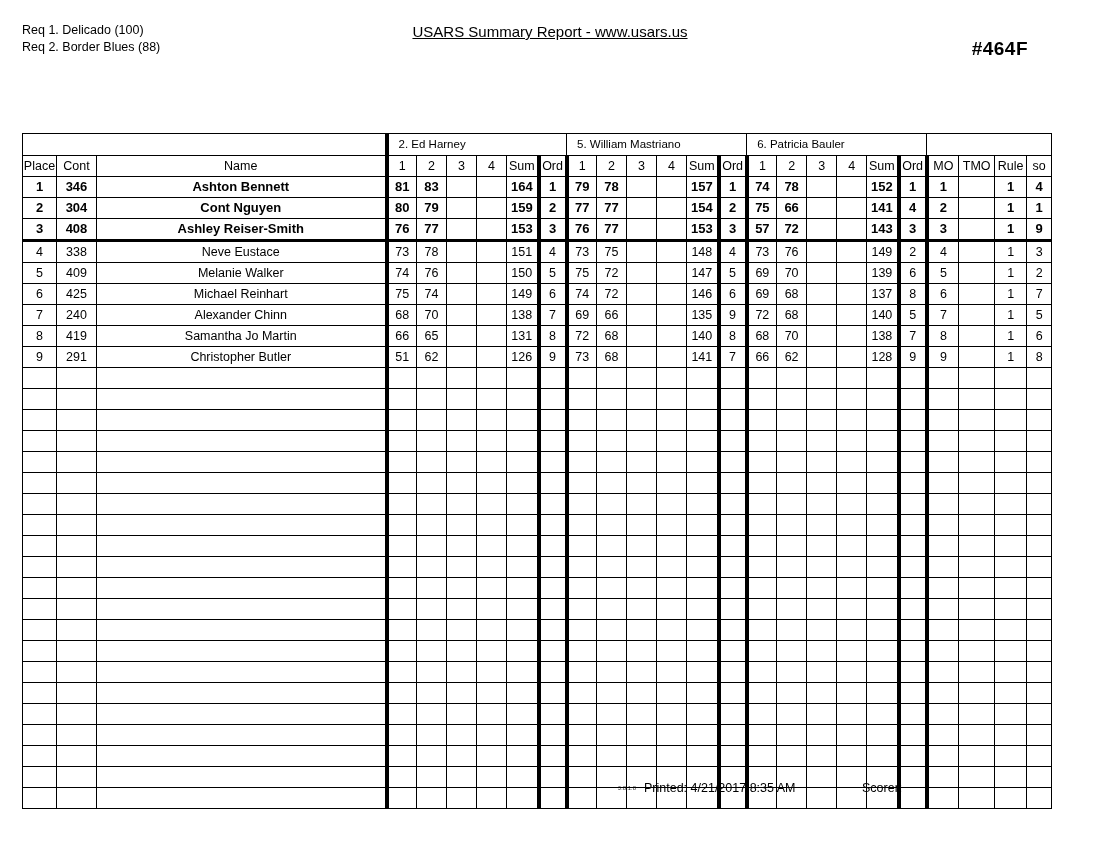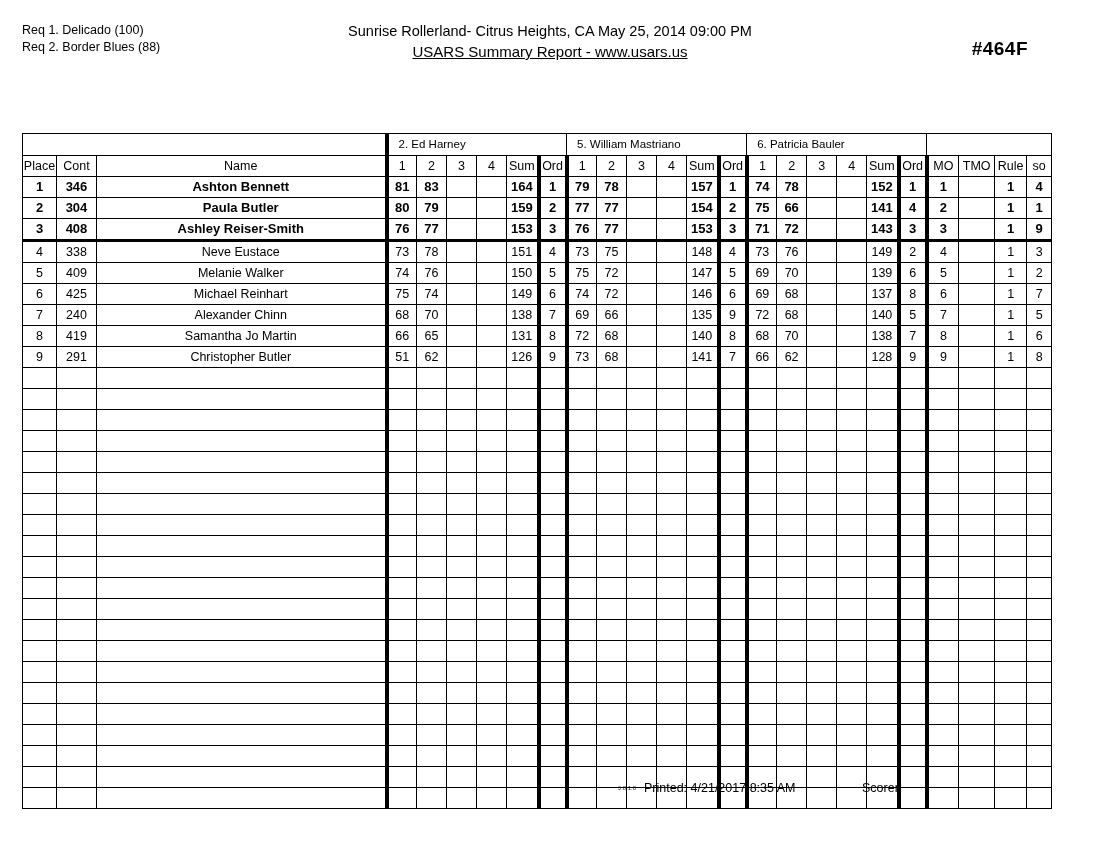--- a/index.html
+++ b/index.html
@@ -153,21 +153,20 @@
 <body>
 
 <div id="header">
 
   <div id="req-block">
     <div>Req  1.  Delicado (100)</div>
     <div>Req  2.  Border Blues (88)</div>
   </div>
 
   <div id="title-block">
-    <div class="title-line2">Sunrise Rollerland- Citrus Heights, CA  May 25, 2014  09:00 PM</div>
     <div class="title-line4">USARS Summary Report - www.usars.us</div>
   </div>
 
   <div id="sheet-code">#464F</div>
 </div>
 
 <div id="sheet-wrap">
   <table class="sheet">
     <colgroup>
       <col style="width:34px">
@@ -254,21 +253,21 @@
           <td>152</td>
           <td class="ord heavy-l heavy-r">1</td>
           <td>1</td>
           <td></td>
           <td>1</td>
           <td>4</td>
         </tr>
         <tr class="bold-row">
           <td>2</td>
           <td>304</td>
-          <td class="lbl-left">Paula Butler</td>
+          <td class="lbl-left">Cont Nguyen</td>
           <td class="heavy-l">80</td>
           <td>79</td>
           <td></td>
           <td></td>
           <td>159</td>
           <td class="ord heavy-l heavy-r">2</td>
           <td>77</td>
           <td>77</td>
           <td></td>
           <td></td>
@@ -294,21 +293,21 @@
           <td></td>
           <td></td>
           <td>153</td>
           <td class="ord heavy-l heavy-r">3</td>
           <td>76</td>
           <td>77</td>
           <td></td>
           <td></td>
           <td>153</td>
           <td class="ord heavy-l heavy-r">3</td>
-          <td>71</td>
+          <td>57</td>
           <td>72</td>
           <td></td>
           <td></td>
           <td>143</td>
           <td class="ord heavy-l heavy-r">3</td>
           <td>3</td>
           <td></td>
           <td>1</td>
           <td>9</td>
         </tr>

